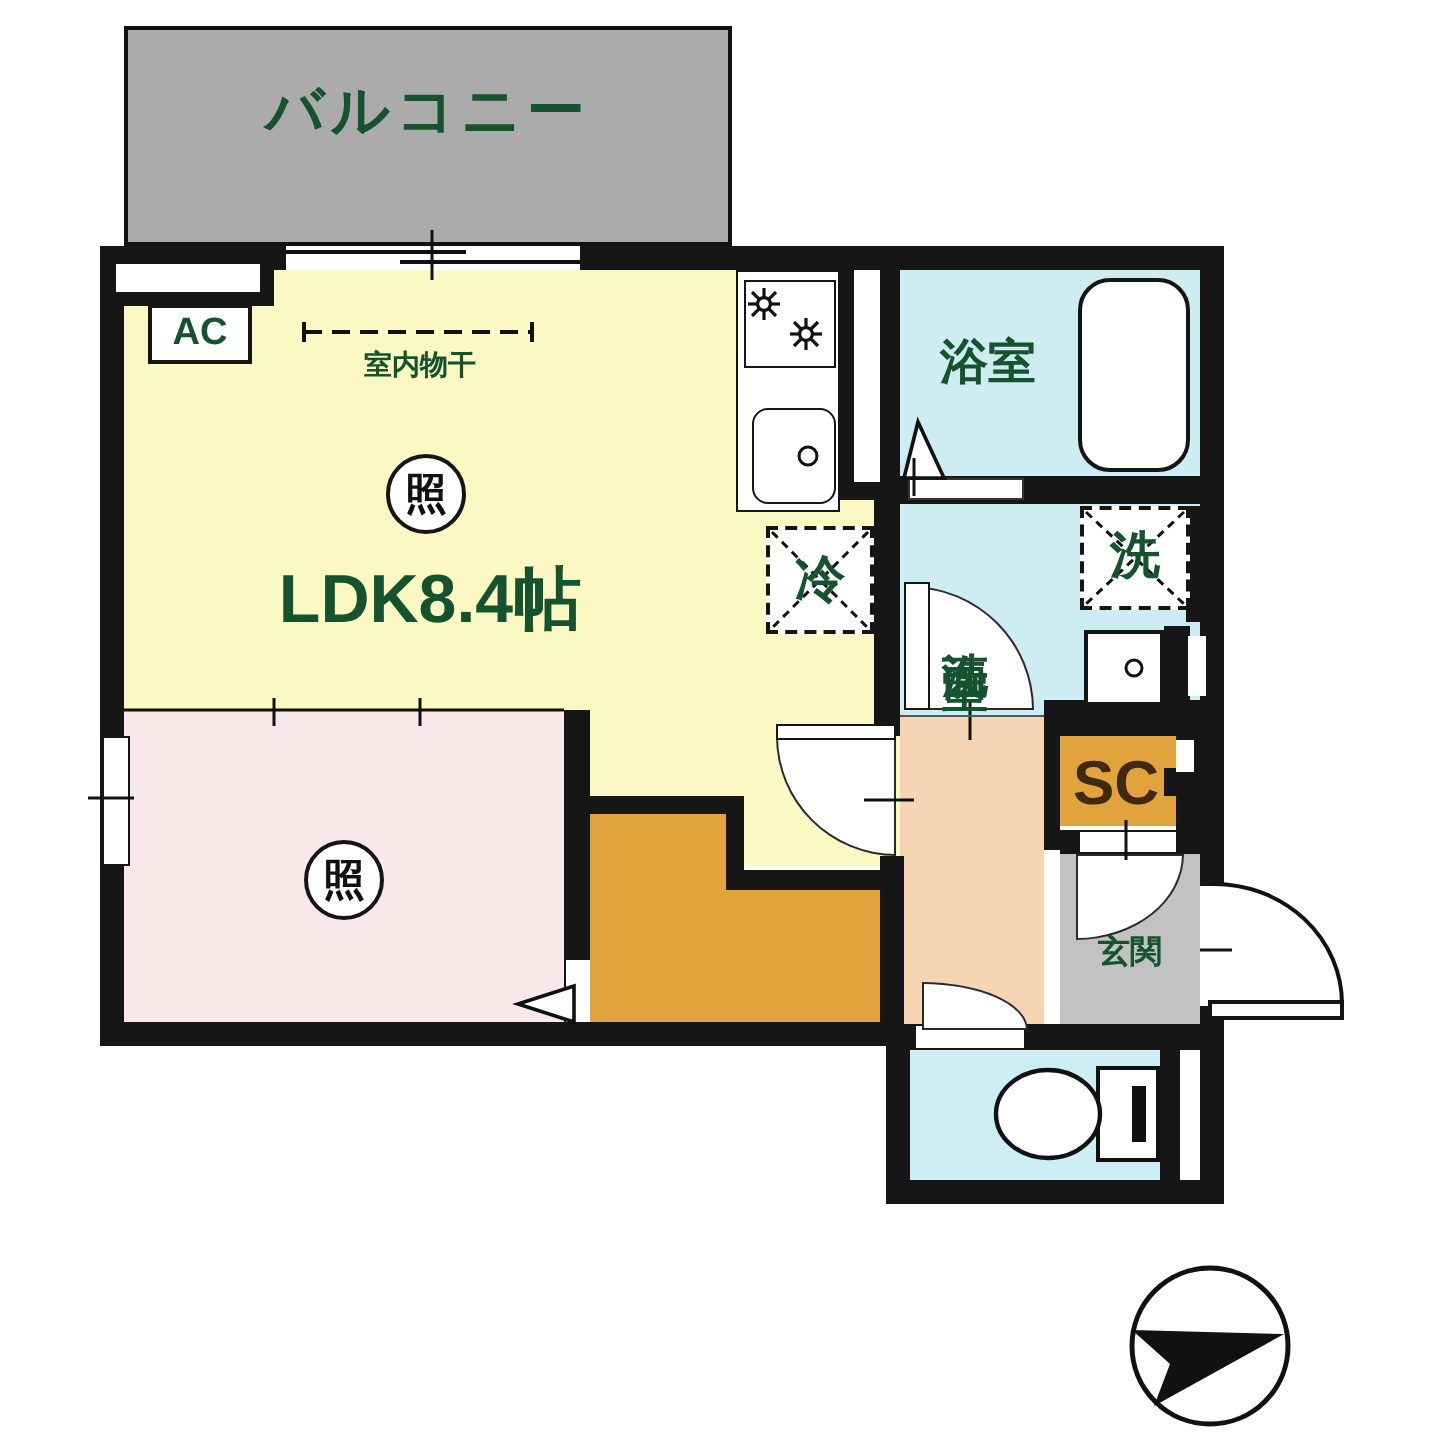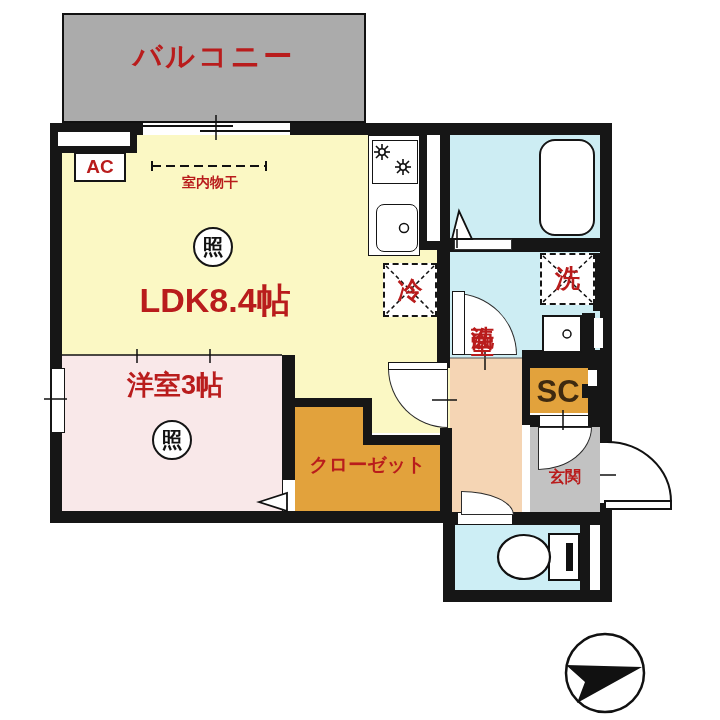--- a/index.html
+++ b/index.html
@@ -4,21 +4,21 @@
 <style>
   html,body{margin:0;padding:0;background:#fff;}
   #plan{position:relative;width:720px;height:720px;background:#fff;overflow:hidden;
         font-family:"Liberation Sans","DejaVu Sans",sans-serif;color:#111;}
   .wall{position:absolute;background:var(--wall);}
   .room{position:absolute;}
   .white{position:absolute;background:#fff;}
   .fix{position:absolute;background:#fff;border:1.5px solid #151515;box-sizing:border-box;}
   .dashedbox{position:absolute;background:#fff;border:2px dashed #151515;box-sizing:border-box;}
   .disc{position:absolute;background:#fff;border:1.5px solid #2a2a2a;box-sizing:border-box;}
-  .lbl{position:absolute;font-weight:bold;color:#b91c1c;text-align:center;line-height:1.15;}
+  .lbl{position:absolute;font-weight:bold;color:#14532d;text-align:center;line-height:1.15;}
   .circ{position:absolute;background:#fff;border:2px solid #151515;border-radius:50%;
         box-sizing:border-box;display:flex;align-items:center;justify-content:center;font-weight:bold;}
   svg{position:absolute;left:0;top:0;pointer-events:none;}
 </style>
 </head>
 <body>
 
 <div id="plan">
 
   <div class="room" style="left:62px;top:13px;width:304px;height:110px;background:var(--balcony);border:2px solid #111;box-sizing:border-box;"></div>
@@ -167,25 +167,24 @@
       <polygon points="566,665 642,667 577,703 585,682" fill="#111"></polygon>
     </g>
   </svg>
 
   <div class="lbl" style="left:62px;top:40px;width:304px;font-size:29px;letter-spacing:3px;">バルコニー</div>
   <div class="lbl" style="left:150px;top:174px;width:120px;font-size:14px;">室内物干</div>
   <div class="circ" style="left:193px;top:227px;width:40px;height:40px;font-size:21px;">
     <span>照</span>
   </div>
   <div class="lbl" style="left:100px;top:281px;width:230px;font-size:34px;">LDK8.4帖</div>
-  <div class="lbl" style="left:80px;top:370px;width:190px;font-size:27px;">洋室3帖</div>
   <div class="circ" style="left:152px;top:420px;width:40px;height:40px;font-size:21px;">
     <span>照</span>
   </div>
   <div class="lbl" style="left:293px;top:452px;width:149px;font-size:19px;line-height:26px;">
-    <div>クローゼット</div>
   </div>
+  <div class="lbl" style="left:452px;top:168px;width:84px;font-size:24px;">浴室</div>
   <div class="lbl" style="left:466px;top:256px;width:30px;height:110px;font-size:23px;writing-mode:vertical-rl;text-orientation:upright;letter-spacing:3px;">洗面室</div>
   <div class="lbl" style="left:540px;top:264px;width:55px;font-size:25px;">洗</div>
   <div class="lbl" style="left:383px;top:276px;width:54px;font-size:25px;">冷</div>
   <div class="lbl" style="left:528px;top:374px;width:60px;font-size:31px;color:var(--sc_text);">SC</div>
   <div class="lbl" style="left:526px;top:468px;width:78px;font-size:16px;">玄関</div>
 </div>
 
 </body></html>

